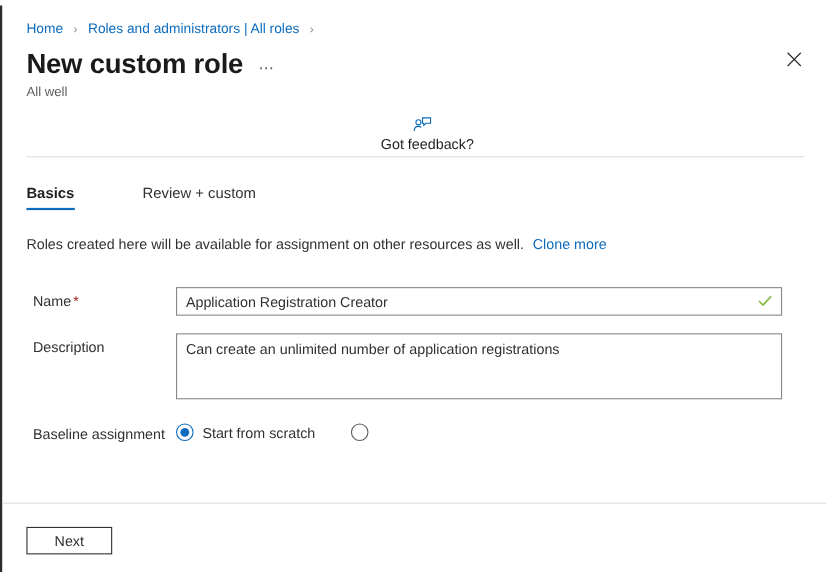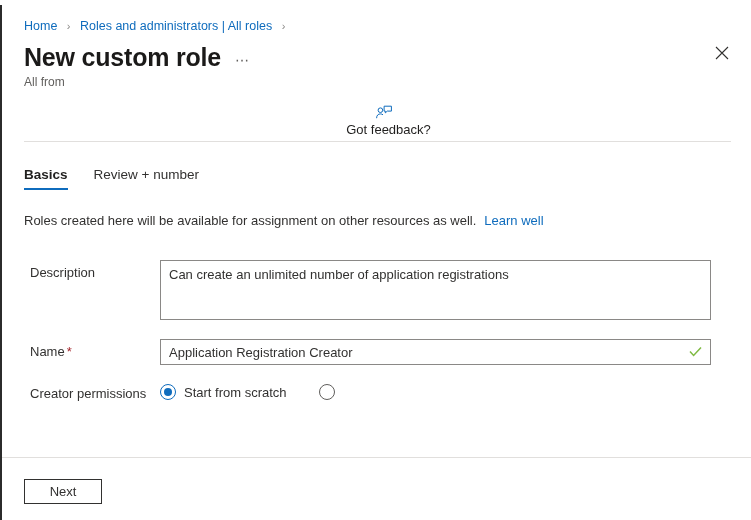--- a/index.html
+++ b/index.html
@@ -112,20 +112,21 @@
     height: 1px;
     background: #e1dfdd;
   }
 
   
   .tabs {
     display: flex;
     align-items: flex-end;
     padding: 20px 0 0 22px;
     height: 28px;
+    gap: 36px;
   }
   .tab {
     position: relative;
     margin-right: 26px;
     padding-bottom: 8px;
     font-size: 13.5px;
     color: #323130;
     cursor: pointer;
     display: flex;
     align-items: center;
@@ -309,76 +310,76 @@
 
   <div class="title-row">
     <div class="blade-title">New custom role</div>
     <div class="ellipsis-btn">⋯</div>
     <div class="close-btn">
       <svg width="14" height="14" viewBox="0 0 14 14">
         <path d="M1 1 L13 13 M13 1 L1 13" stroke="#323130" stroke-width="1.1" fill="none"></path>
       </svg>
     </div>
   </div>
-  <div class="subtitle">All from</div>
+  <div class="subtitle">All well</div>
 
   <div class="feedback-row">
     <span class="feedback-icon">
       <svg width="18" height="18" viewBox="0 0 18 18">
         <circle cx="5.4" cy="6.2" r="2.3" fill="none" stroke="#0f6cbd" stroke-width="1"></circle>
         <path d="M1.6 14.2 C1.6 11.3 3.3 9.9 5.4 9.9 C6.4 9.9 7.3 10.2 8 10.8" fill="none" stroke="#0f6cbd" stroke-width="1"></path>
         <path d="M9.1 2.2 H16.4 V7.1 H12.3 L10.3 8.9 V7.1 H9.1 Z" fill="none" stroke="#0f6cbd" stroke-width="1"></path>
       </svg>
     </span>
     <span class="feedback-label">Got feedback?</span>
   </div>
   <div class="toolbar-divider"></div>
 
   <div class="tabs">
     <div class="tab active">
       <span>Basics</span>
     </div>
     <div class="tab">
-      <span>Review + number</span>
+      <span>Review + custom</span>
     </div>
   </div>
 
   <div class="content">
 
     <div class="info-line">
-      <span>Roles created here will be available for assignment on other resources as well.</span><span class="learn-more">Learn well</span>
+      <span>Roles created here will be available for assignment on other resources as well.</span><span class="learn-more">Clone more</span>
     </div>
 
     <div class="form">
-
-      <div class="field-row">
-        <div class="field-label">Description</div>
-        <div class="field-control">
-          <textarea class="textarea-input" placeholder="" style="">Can create an unlimited number of application registrations</textarea>
-        </div>
-      </div>
 
       <div class="field-row">
         <div class="field-label">
           <span>Name</span><span class="req-star">*</span>
         </div>
         <div class="field-control">
           <div class="input-wrap">
             <input class="text-input" type="text" value="Application Registration Creator" placeholder="" style="">
             <span class="valid-check">
               <svg width="13" height="11" viewBox="0 0 13 11">
                 <path d="M1 5.6 L4.6 9.4 L12 1.4" fill="none" stroke="#7fba42" stroke-width="1.5"></path>
               </svg>
             </span>
           </div>
         </div>
       </div>
 
       <div class="field-row">
-        <div class="field-label">Creator permissions</div>
+        <div class="field-label">Description</div>
+        <div class="field-control">
+          <textarea class="textarea-input" placeholder="" style="">Can create an unlimited number of application registrations</textarea>
+        </div>
+      </div>
+
+      <div class="field-row">
+        <div class="field-label">Baseline assignment</div>
         <div class="field-control">
           <div class="radio-row">
             <div class="radio-opt selected">
               <span class="radio-mark"></span>
               <span class="radio-label">Start from scratch</span>
             </div>
             <div class="radio-opt">
               <span class="radio-mark"></span>
             </div>
           </div>

